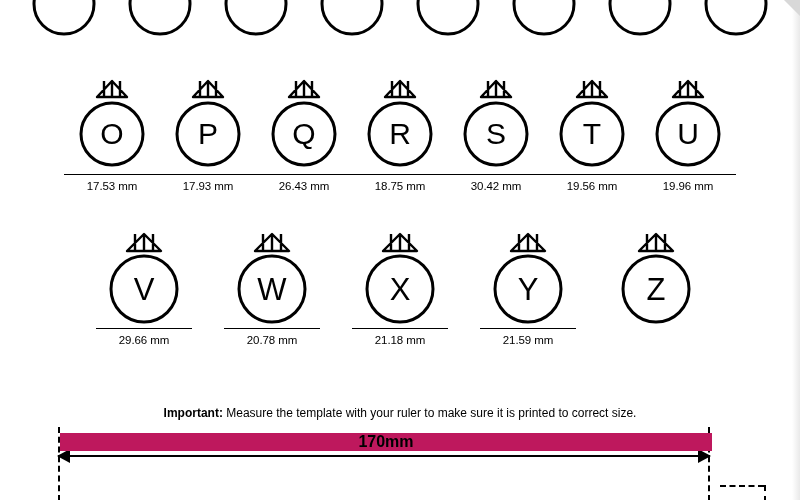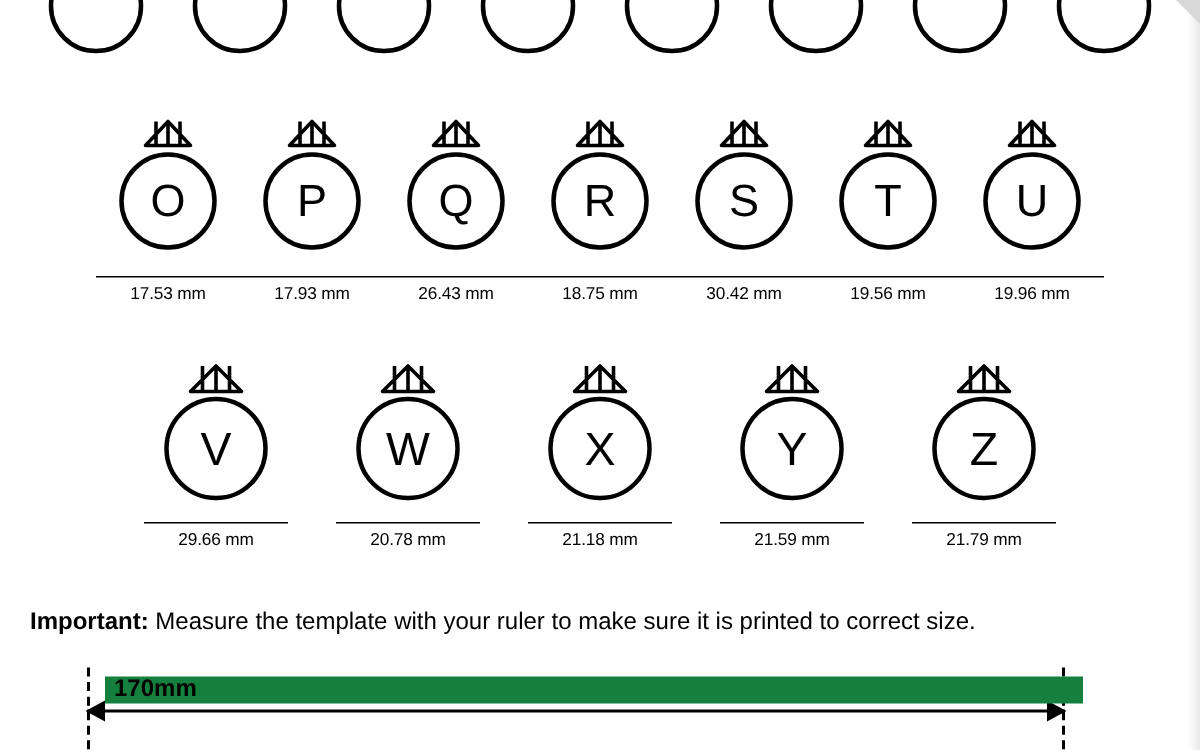--- a/index.html
+++ b/index.html
@@ -49,21 +49,21 @@
   }
 
   .ring-svg { display: block; }
 
   .size-label {
     width: 96px;
     text-align: center;
     font-size: 11.5px;
     padding-top: 5px;
     border-top: 1.2px solid #000;
-    margin-top: 12px;
+    margin-top: 2px;
     letter-spacing: -0.1px;
   }
 
   
   .row-clip {
     height: 44px;
     overflow: hidden;
     position: relative;
   }
   .row-clip .inner {
@@ -77,22 +77,23 @@
 
   
   .note-block {
     position: absolute;
     left: 20px;
     top: 406px;
     width: 760px;
   }
 
   .important-line {
-    font-size: 16px;
-    margin-bottom: 21px;
+    text-align: center;
+    font-size: 12px;
+    margin-bottom: 7px;
     white-space: nowrap;
   }
   .important-line .bold { font-weight: bold; }
 
   .measure-area {
     position: relative;
     height: 58px;
   }
 
   .tick {
@@ -124,27 +125,27 @@
     left: -1px;
     border-right: 13px solid #000;
   }
   .arrow-head.right {
     right: -1px;
     border-left: 13px solid #000;
   }
 
   .mm-label {
     position: absolute;
-    left: 12px;
+    left: 2px;
     top: 0;
     width: 652px;
-    text-align: left;
+    text-align: center;
     font-size: 16px;
     font-weight: bold;
-    background: #15803d;
+    background: #be185d;
     padding: 0 6px;
     box-sizing: border-box;
     transform: translateY(-22px);
   }
   .small-dash {
     position: absolute;
     left: 700px;
     top: 58px;
     width: 44px;
     height: 0;
@@ -393,21 +394,20 @@
     </div>
 
     <div class="cell" style="width:128px;">
       <div class="ring-wrap">
         <svg class="ring-svg" width="96" height="104" viewBox="0 0 96 104">
           <path d="M31 29 L48 12 L65 29 Z M31 29 L65 29 M39 12 L39 29 M57 12 L57 29 M48 12 L48 29" fill="none" stroke="#000" stroke-width="2.4" stroke-linejoin="round"></path>
           <circle cx="48" cy="67" r="33" fill="none" stroke="#000" stroke-width="3"></circle>
           <text x="48" y="78" text-anchor="middle" font-family="Liberation Sans, sans-serif" font-size="31" fill="#000">Z</text>
         </svg>
       </div>
-      <div class="size-label">21.79 mm</div>
     </div>
 
   </div>
 
   <div class="note-block">
     <div class="important-line">
       <span class="bold">Important:</span><span> Measure the template with your ruler to make sure it is printed to correct size.</span>
     </div>
 
     <div class="measure-area">

